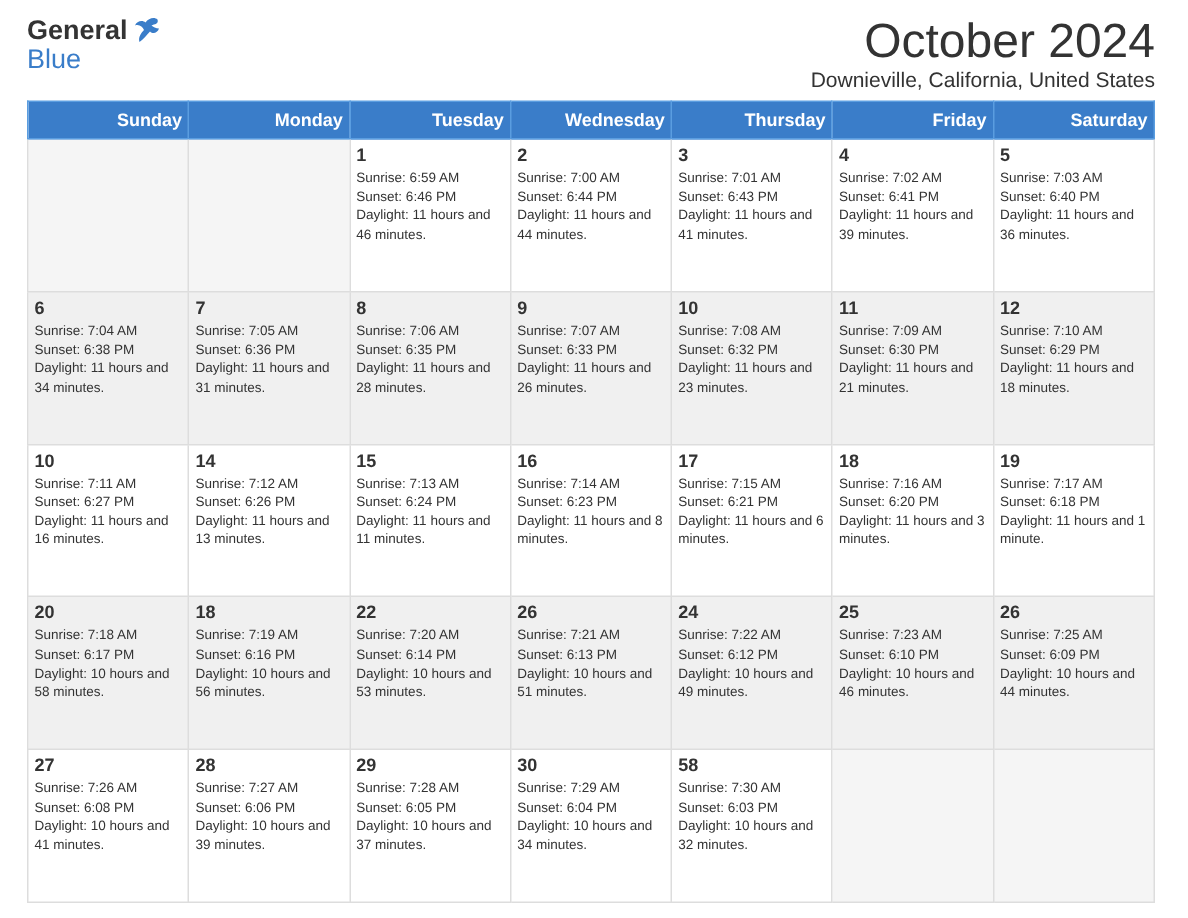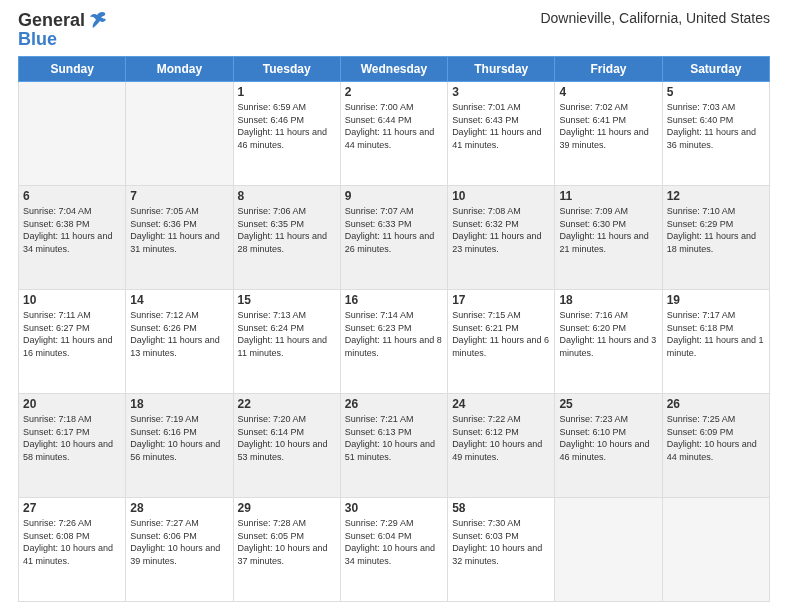--- a/index.html
+++ b/index.html
@@ -48,21 +48,21 @@
       width: 100%;
       table-layout: fixed;
     }
     .calendar th {
       background: #3a7dc9;
       color: #fff;
       font-size: 12px;
       font-weight: bold;
       padding: 5px 4px;
       border: 1px solid #5a9de0;
-      text-align: center;
+      text-align: right;
     }
     .calendar td {
       border: 1px solid #ddd;
       vertical-align: top;
       padding: 3px 4px;
       font-size: 9.5px;
       color: #333;
       height: 88px;
     }
     .calendar td.empty {
@@ -89,23 +89,24 @@
 
 <div class="page">
   <div class="header">
     <div class="logo">
       <div style="display:flex; align-items:center;">
         <span style="font-size:18px; font-weight:bold; color:#333;">General</span>
         <svg width="22" height="22" viewBox="0 0 22 22" style="margin-left:2px; margin-top:-2px;">
           <path d="M18 4 C16 2, 12 3, 10 6 C8 4, 4 5, 3 8 C6 7, 8 9, 9 11 C7 13, 5 16, 6 19 C9 17, 11 14, 13 12 C15 14, 18 13, 19 10 C17 10, 15 9, 14 8 C16 7, 19 7, 18 4Z" fill="#3a7dc9"></path>
         </svg>
       </div>
-      <span style="font-size:18px; font-weight:bold; color:#3a7dc9; margin-top:-2px;">Blue</span>
+      <span style="font-size:18px; font-weight:normal; color:#3a7dc9; margin-top:-2px;">Blue</span>
     </div>
     <div class="title-block">
+      <div class="month-title">October 2024</div>
       <div class="location">Downieville, California, United States</div>
     </div>
   </div>
 
   <table class="calendar">
     <thead>
       <tr>
       <th>Sunday</th>
           <th>Monday</th>
           <th>Tuesday</th>

